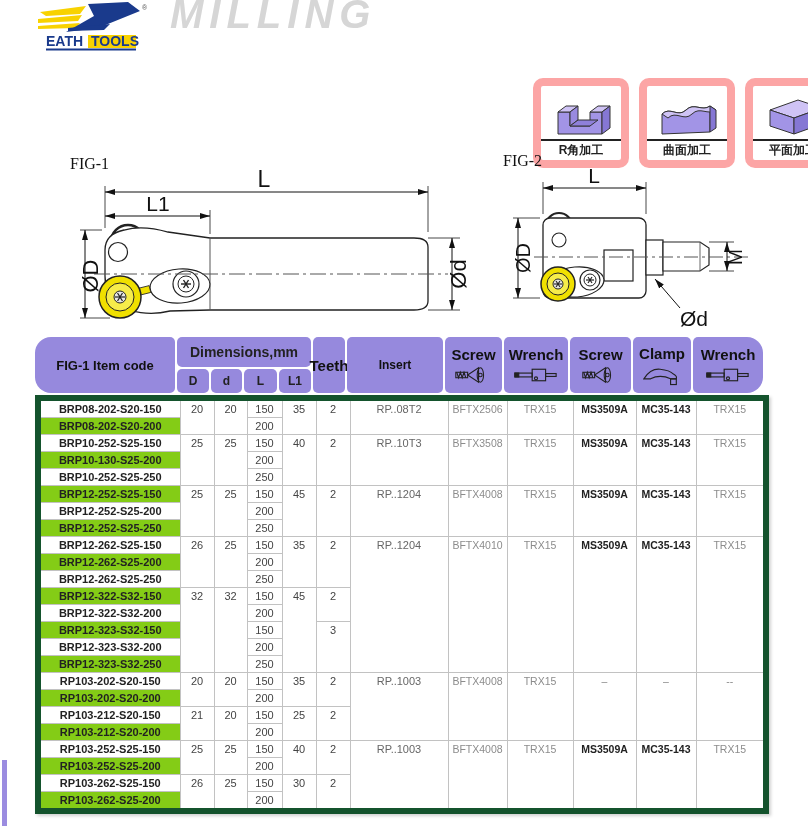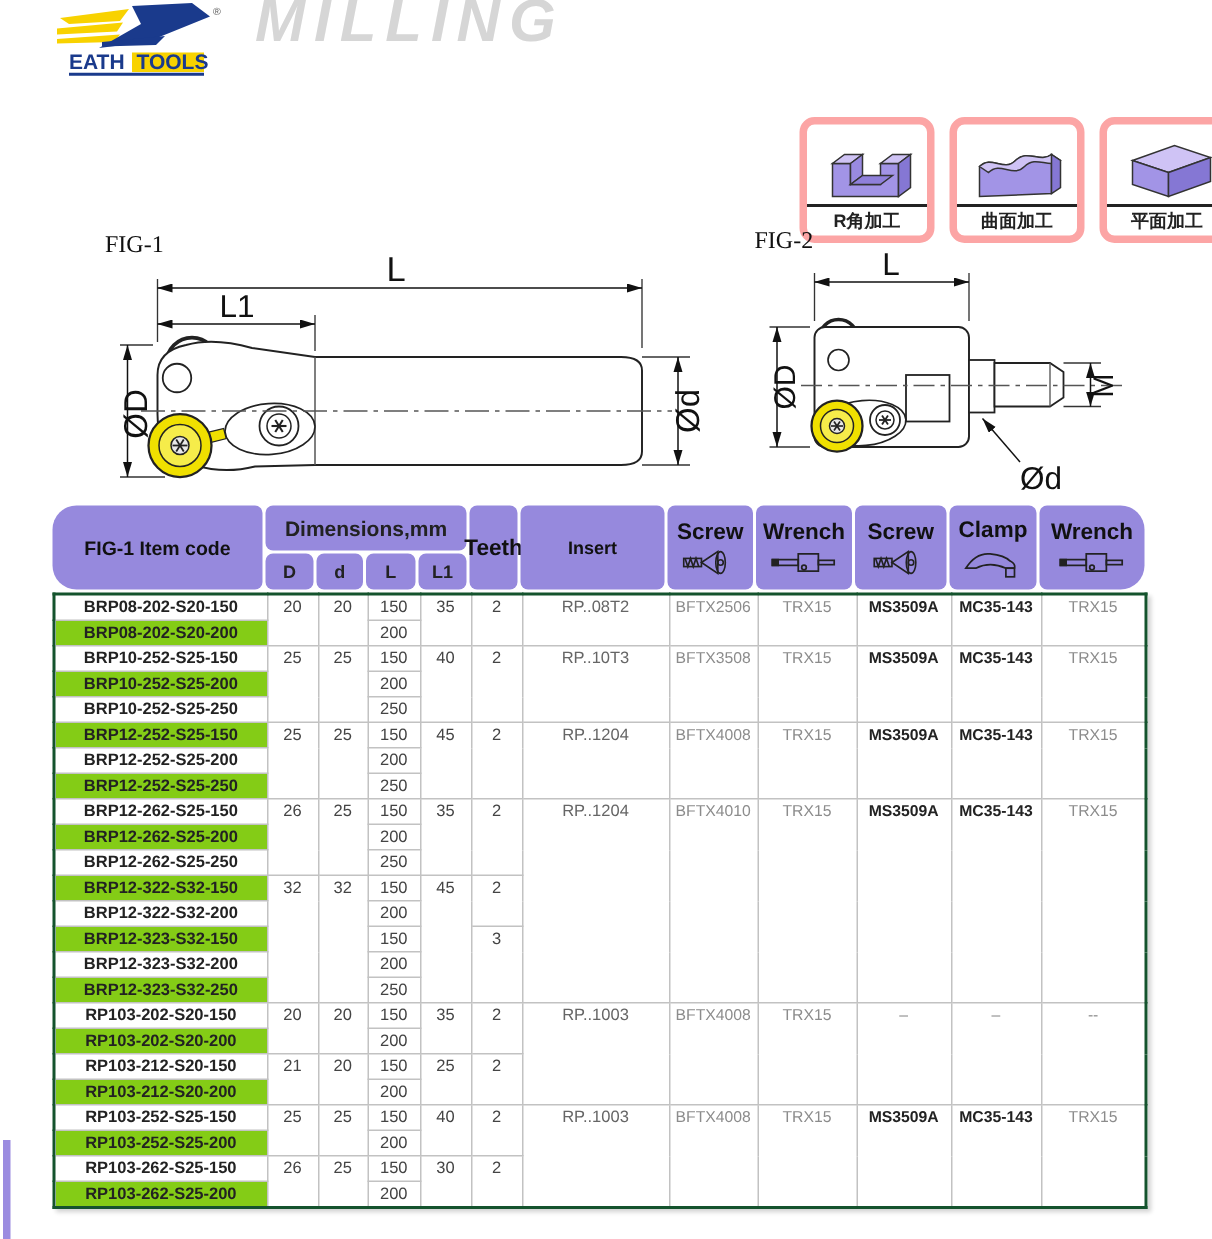--- a/index.html
+++ b/index.html
@@ -6,21 +6,21 @@
   #page{position:relative;width:808px;height:826px;background:#fff;overflow:hidden;
         font-family:"Liberation Sans",sans-serif;color:#222;}
 
   
   #logo{position:absolute;left:36px;top:2px;width:136px;height:50px;}
   #series-title{position:absolute;left:170px;top:-8px;font-size:40px;font-weight:bold;
                 font-style:italic;color:#d6d6d6;letter-spacing:6px;}
 
   
   #mrow{position:absolute;left:533px;top:78px;display:flex;gap:10px;}
-  .mbox{width:80px;height:74px;border:5px solid #fca5a5;border-radius:10px;background:#fff;
+  .mbox{width:80px;height:74px;border:8px solid #fca5a5;border-radius:10px;background:#fff;
         display:flex;flex-direction:column;overflow:hidden;}
   .mshape{flex:1;display:flex;align-items:center;justify-content:center;}
   .mlabel{height:19px;border-top:2px solid #222;font-size:12px;font-weight:bold;
           display:flex;align-items:center;justify-content:center;}
 
   
   .figlabel{position:absolute;font-family:"Liberation Serif",serif;font-weight:normal;
             font-size:16px;color:#111;}
   #fig1-label{left:70px;top:155px;}
   #fig2-label{left:503px;top:152px;}
@@ -36,21 +36,21 @@
   .hcell.last{border-radius:5px 16px 16px 5px;}
   .hgroup{display:flex;flex-direction:column;gap:2px;}
   .htop{background:#9689dd;border-radius:5px;flex:1;display:flex;align-items:center;
         justify-content:center;font-weight:700;font-size:14px;}
   .hsubs{display:flex;gap:2px;height:24px;}
   .hsub{background:#9689dd;border-radius:5px;display:flex;align-items:center;
         justify-content:center;font-weight:700;font-size:12px;}
   .hic{margin-top:2px;}
 
   table#cat{border-collapse:collapse;table-layout:fixed;width:728px;
-            border:2px solid #14532d;box-shadow:2px 2px 3px rgba(0,0,0,.18);}
+            border:6px solid #14532d;box-shadow:2px 2px 3px rgba(0,0,0,.18);}
   #cat td{border:1px solid #c2c2c2;height:16px;line-height:16px;padding:0 1px;
           text-align:center;vertical-align:top;font-size:11px;color:#444;
           white-space:nowrap;overflow:hidden;}
   #cat td.code{font-weight:bold;color:#222;font-size:11px;}
   #cat tr.alt td.code{background:#84cc16;}
   #cat td.ins{color:#666;}
   #cat td.scr{color:#8c8c8c;font-size:10.5px;}
   #cat td.bld{color:#222;font-weight:bold;font-size:10.5px;}
 
   
@@ -359,21 +359,21 @@
             <td rowspan="3">40</td>
             <td rowspan="3">2</td>
             <td rowspan="3" class="ins">RP..10T3</td>
             <td rowspan="3" class="scr">BFTX3508</td>
             <td rowspan="3" class="scr">TRX15</td>
             <td rowspan="3" class="bld">MS3509A</td>
             <td rowspan="3" class="bld">MC35-143</td>
             <td rowspan="3" class="scr">TRX15</td>
           </tr>
           <tr class="alt">
-            <td class="code">BRP10-252-S25-200</td>
+            <td class="code">BRP10-130-S25-200</td>
             <td>200</td>
           </tr>
           <tr>
             <td class="code">BRP10-252-S25-250</td>
             <td>250</td>
           </tr>
           <tr class="alt">
             <td class="code">BRP12-252-S25-150</td>
             <td rowspan="3">25</td>
             <td rowspan="3">25</td>

